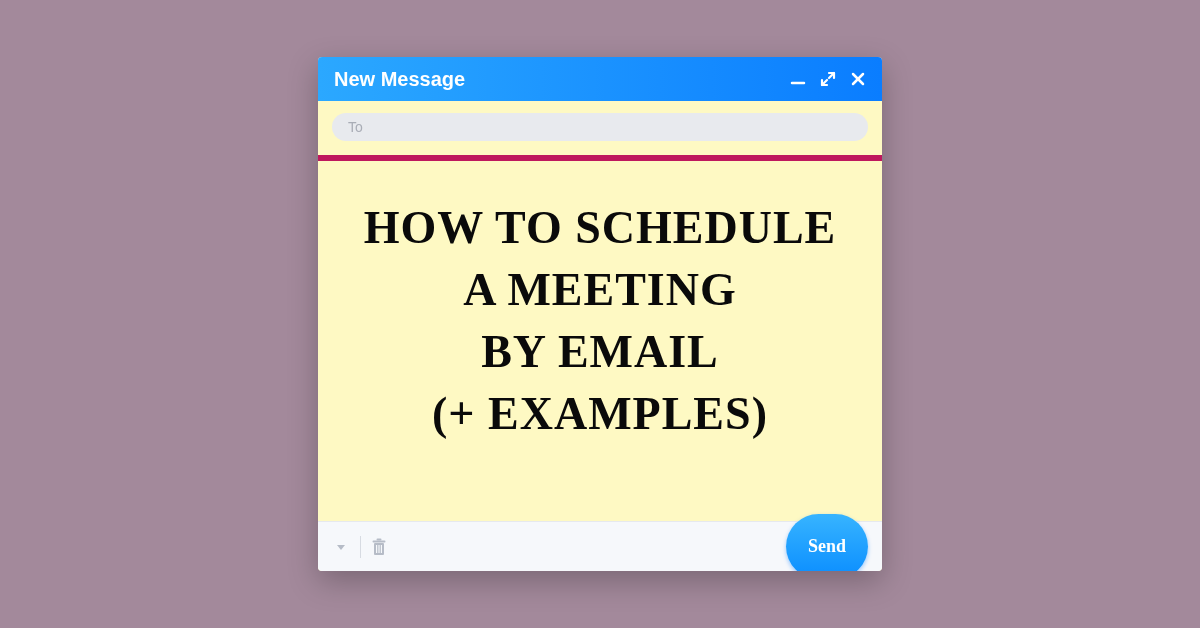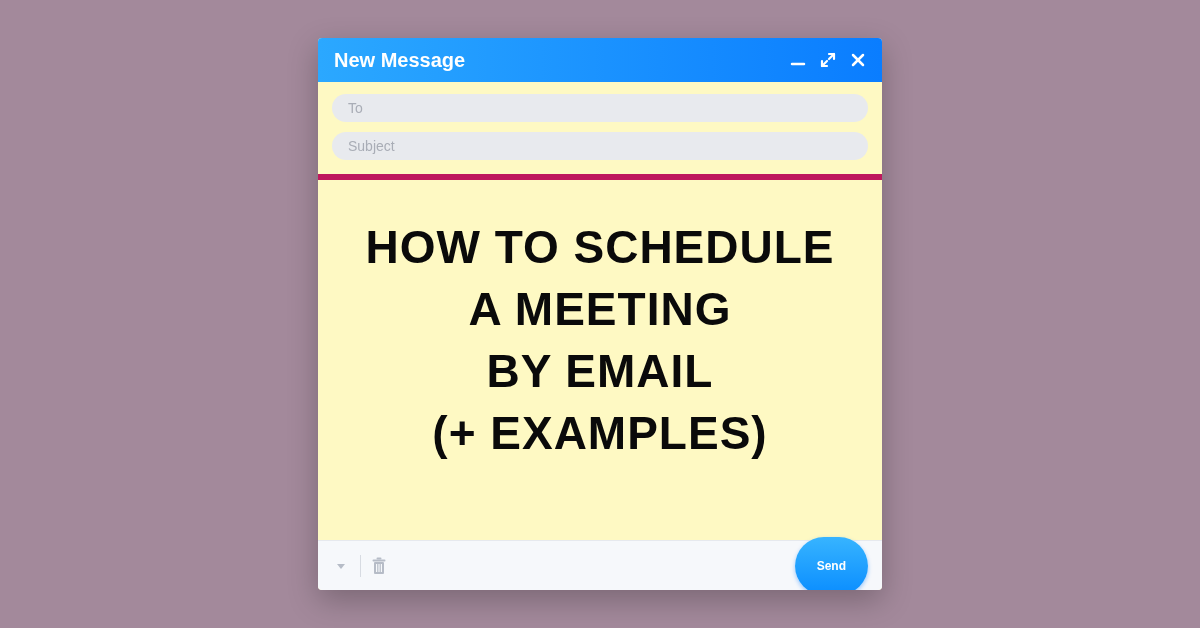--- a/index.html
+++ b/index.html
@@ -67,21 +67,21 @@
     cursor: text;
   }
   .body-area {
     min-height: 360px;
     padding: 36px 24px 30px 24px;
     display: flex;
     align-items: flex-start;
     justify-content: center;
   }
   .headline {
-    font-family: Liberation Sans, sans-serif;
+    font-family: Liberation Serif, serif;
     font-weight: 900;
     font-size: 46px;
     line-height: 1.35;
     text-align: center;
     color: #0a0a0a;
     letter-spacing: 1px;
     text-transform: uppercase;
     white-space: pre-line;
   }
   .footer {
@@ -117,24 +117,25 @@
     align-items: center;
     justify-content: center;
     cursor: pointer;
   }
   .send-btn {
     background: linear-gradient(180deg, #37b4ff 0%, #0a8dff 100%);
     color: #fff;
     border: none;
     border-radius: 999px;
     padding: 22px 22px;
-    font-size: 12px;
+    font-size: 18px;
     font-weight: 700;
     cursor: pointer;
     box-shadow: 0 2px 4px rgba(10,125,255,0.4);
+    font-family: Liberation Serif, serif;
   }
 </style>
 </head>
 <body>
 
 <div class="compose-window">
 
   <div class="titlebar">
     <div class="titlebar-title">New Message</div>
     <div class="titlebar-actions">
@@ -156,23 +157,20 @@
           <line x1="3" y1="3" x2="13" y2="13"></line>
           <line x1="13" y1="3" x2="3" y2="13"></line>
         </svg>
       </div>
     </div>
   </div>
 
   <div class="fields">
     <div class="pill-input">
       <span>To</span>
-    </div>
-    <div class="pill-input">
-      <span>Subject</span>
     </div>
   </div>
 
   <div class="body-area">
     <div class="headline">HOW TO SCHEDULE
 A MEETING
 BY EMAIL
 (+ EXAMPLES)</div>
   </div>
 

